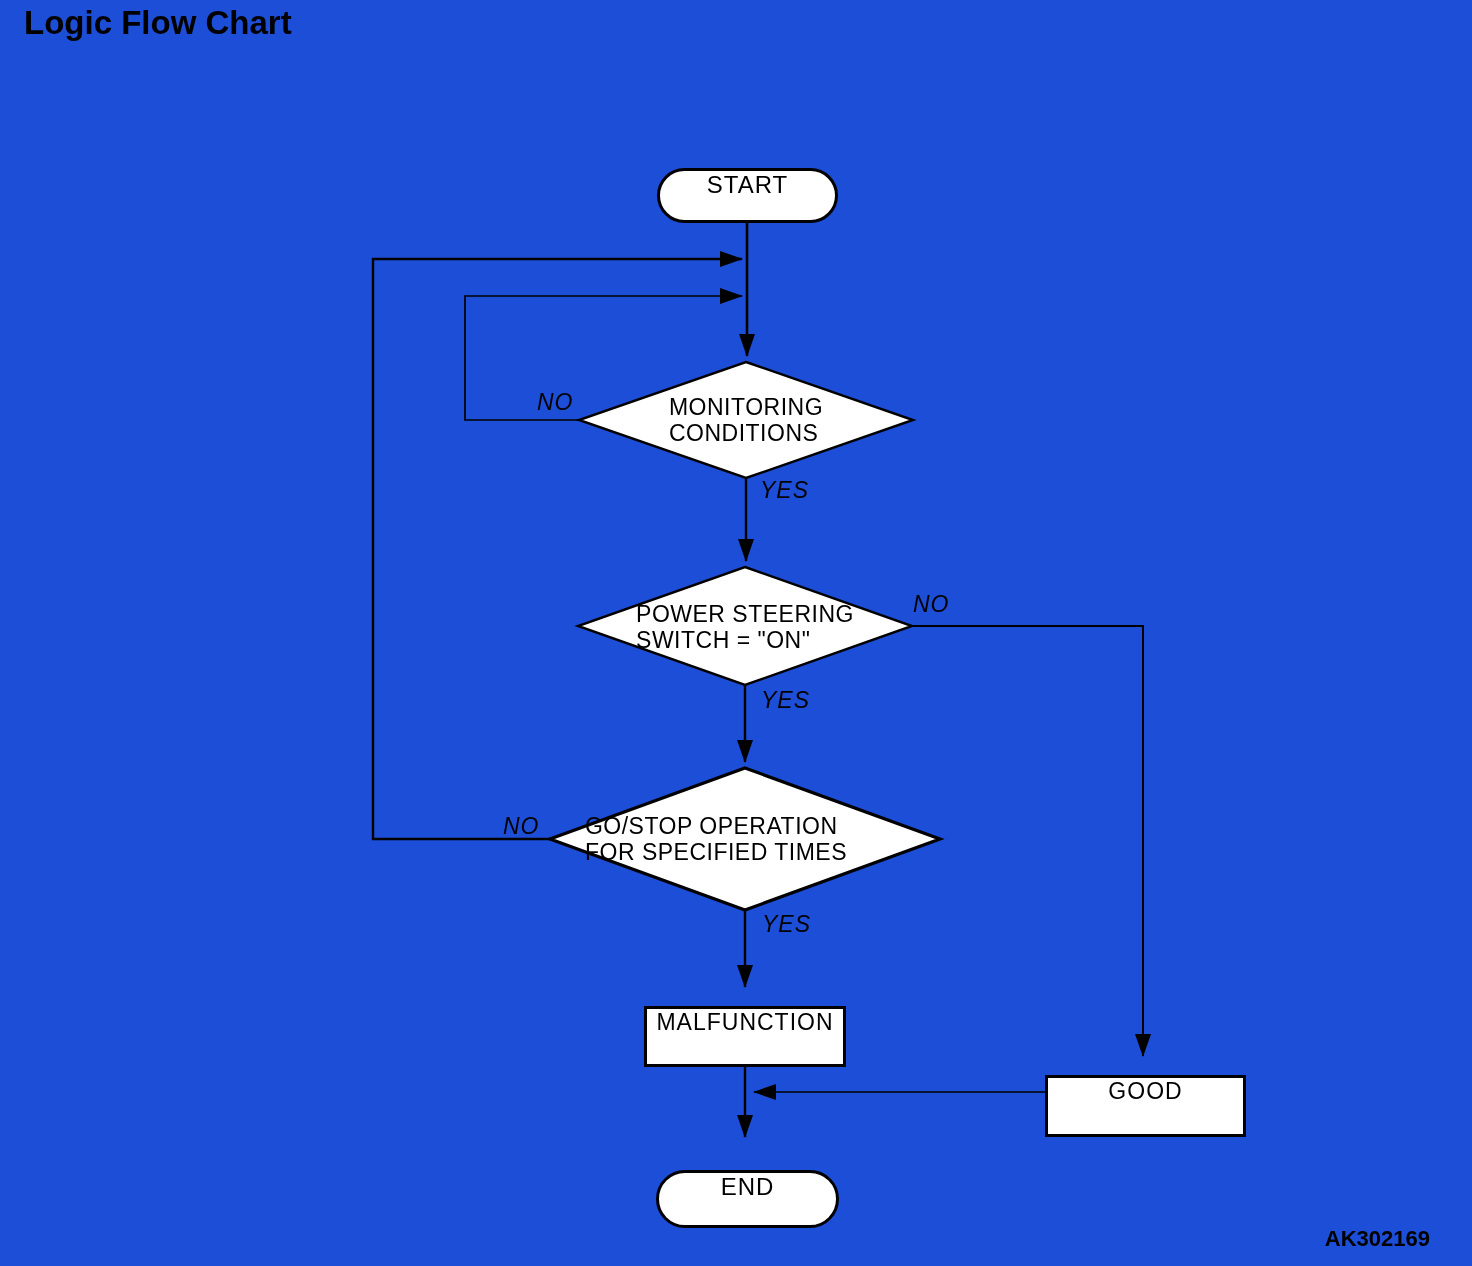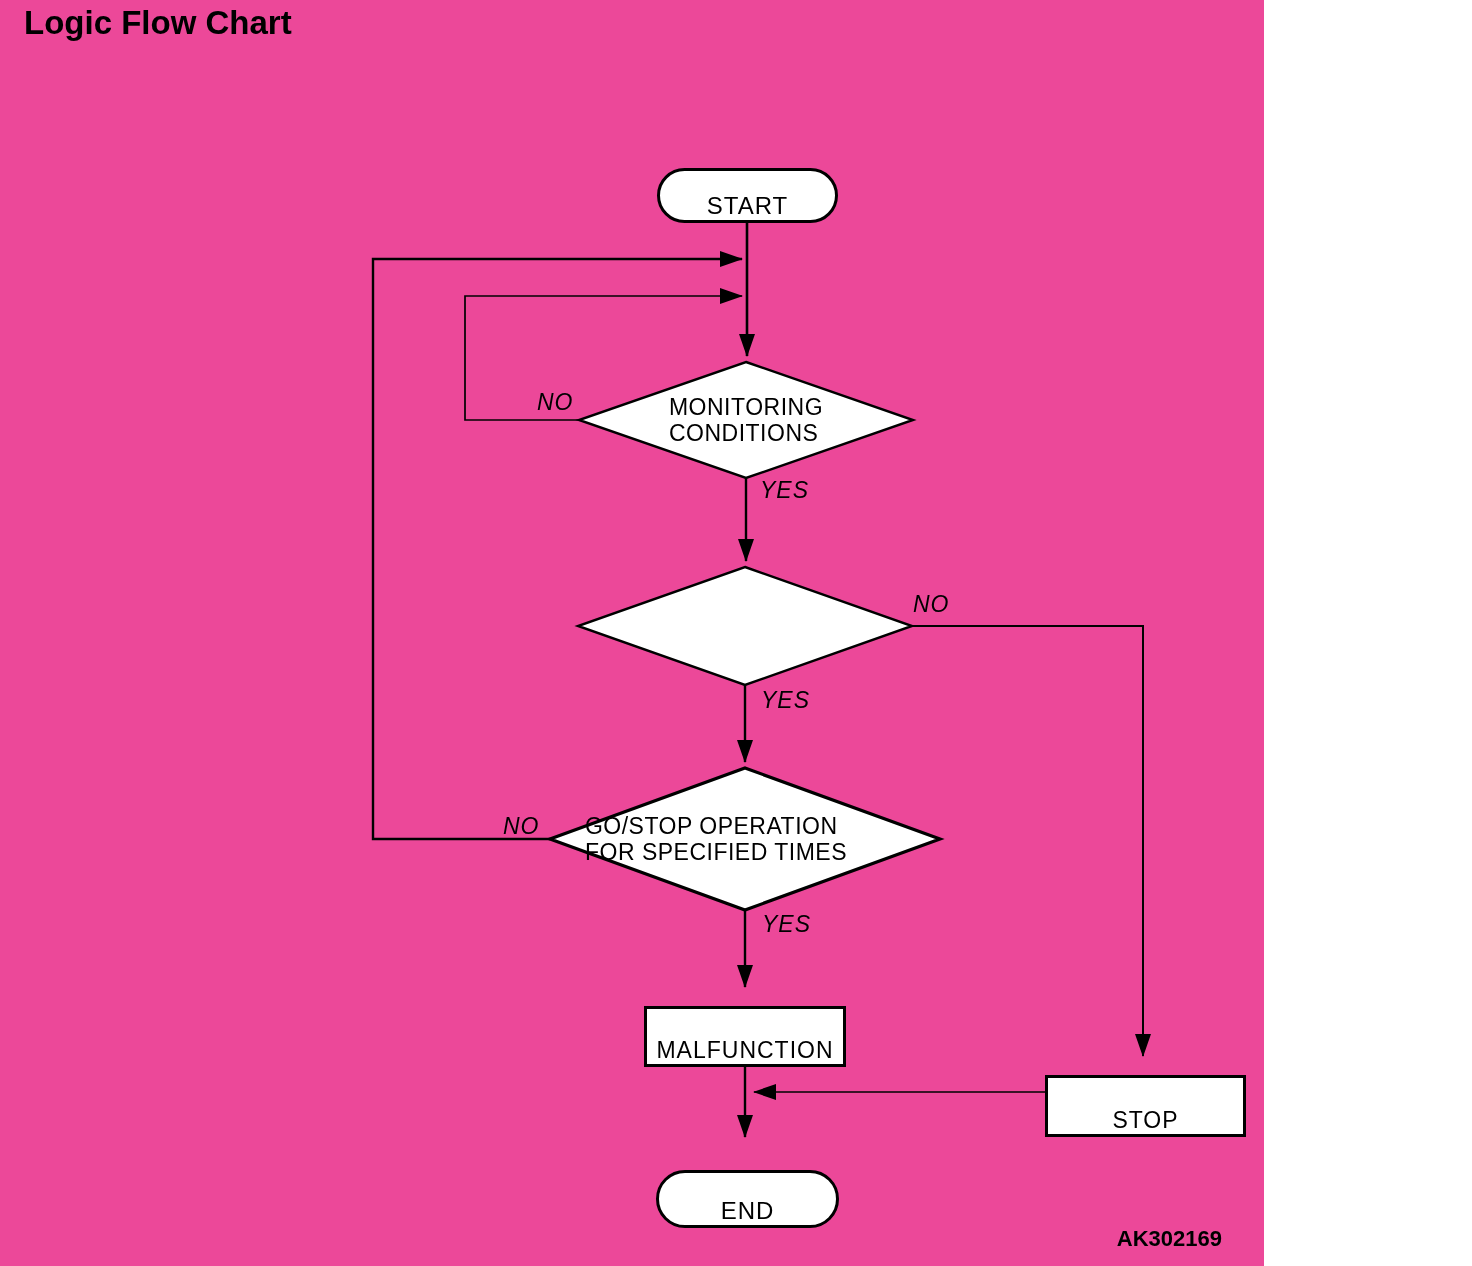--- a/index.html
+++ b/index.html
@@ -2,23 +2,23 @@
 <html><head>
 <meta charset="utf-8">
 <style>
   html, body {
     margin: 0;
     padding: 0;
     background: #ffffff;
   }
   .canvas {
     position: relative;
-    width: 1264px;
+    width: 1472px;
     height: 1266px;
-    background: #ec4899;
+    background: #1d4ed8;
     font-family: "Liberation Sans", sans-serif;
     color: #000000;
     overflow: hidden;
   }
   .page-title {
     position: absolute;
     left: 24px;
     top: 4px;
     font-size: 33px;
     font-weight: bold;
@@ -29,21 +29,21 @@
     position: absolute;
     left: 0;
     top: 0;
   }
   .node {
     position: absolute;
     box-sizing: border-box;
     background: #ffffff;
     border: 3px solid #000000;
     display: flex;
-    align-items: flex-end;
+    align-items: flex-start;
     justify-content: center;
     font-size: 24px;
     letter-spacing: 1px;
   }
   .pill {
     border-radius: 30px;
   }
   .rect {
     font-size: 23px;
     margin-top: 14px;
@@ -110,30 +110,32 @@
     <polygon points="745,768 940,839 745,910 550,839" fill="#ffffff" stroke="#000000" stroke-width="3.2"></polygon>
   </svg>
 
   <div class="node pill" style="left:657px; top:168px; width:181px; height:55px;">
     <span>START</span>
   </div>
 
   <div class="dtext" style="left:596px; top:392px; width:300px; height:56px;">MONITORING
 CONDITIONS</div>
 
+  <div class="dtext" style="left:595px; top:600px; width:300px; height:54px;">POWER STEERING
+SWITCH = "ON"</div>
 
   <div class="dtext" style="left:536px; top:812px; width:360px; height:54px;">GO/STOP OPERATION
 FOR SPECIFIED TIMES</div>
 
   <div class="node rect" style="left:644px; top:992px; width:202px; height:61px;">
     <span>MALFUNCTION</span>
   </div>
 
   <div class="node rect" style="left:1045px; top:1061px; width:201px; height:62px;">
-    <span>STOP</span>
+    <span>GOOD</span>
   </div>
 
   <div class="node pill" style="left:656px; top:1142px; width:183px; height:58px;margin-top:28px;">
     <span>END</span>
   </div>
 
   <div class="elabel" style="left:537px; top:389px;">NO</div>
   <div class="elabel" style="left:760px; top:477px;">YES</div>
   <div class="elabel" style="left:913px; top:591px;">NO</div>
   <div class="elabel" style="left:761px; top:687px;">YES</div>

